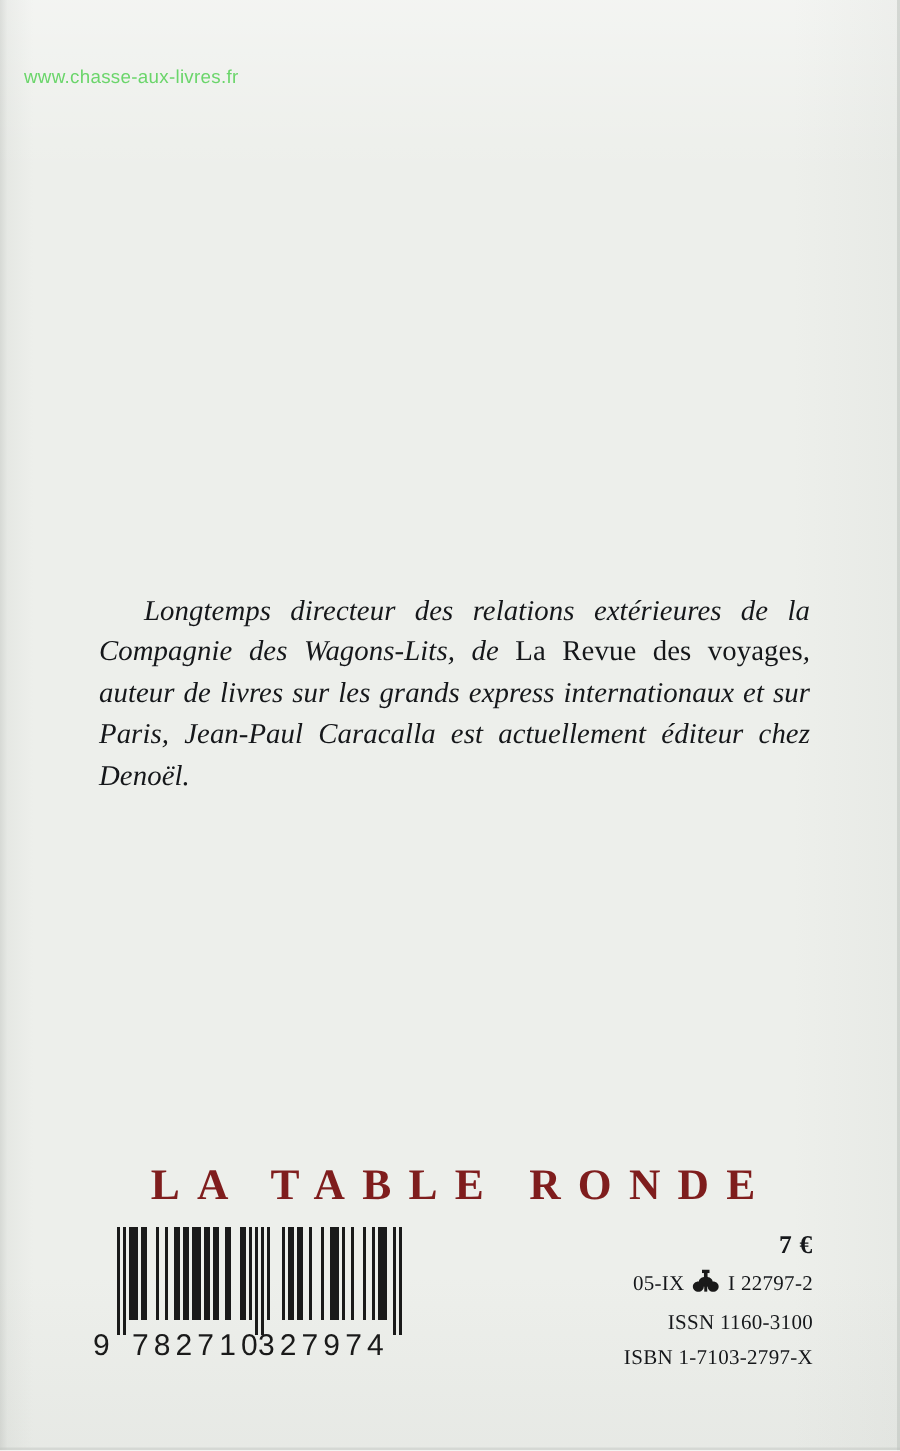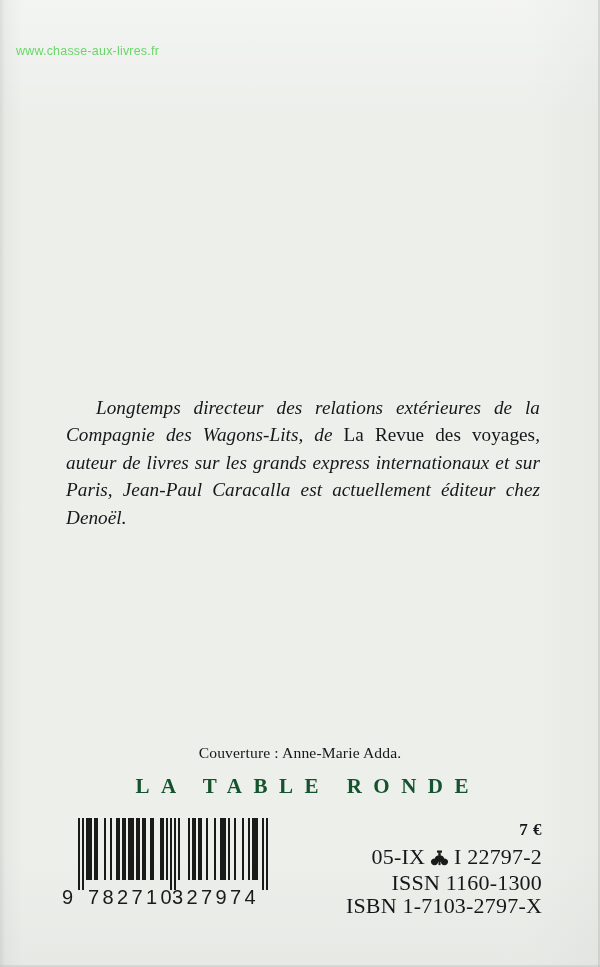--- a/index.html
+++ b/index.html
@@ -106,44 +106,44 @@
     color: #15171a;
     letter-spacing: 0.15px;
   }
 
   .publisher {
     position: absolute;
     left: 70px;
     top: 774px;
     width: 464px;
     text-align: center;
-    font-size: 21px;
+    font-size: 29px;
     font-weight: bold;
-    color: #14532d;
+    color: #7f1d1d;
     letter-spacing: 11.5px;
     text-indent: 11.5px;
     white-space: nowrap;
   }
 
   
   .price {
     position: absolute;
     right: 58px;
     top: 820px;
     font-size: 17px;
     font-weight: bold;
     color: #15171a;
     letter-spacing: 0.5px;
   }
   .codes {
     position: absolute;
     right: 58px;
     top: 845px;
     text-align: right;
-    font-size: 22px;
+    font-size: 14px;
     line-height: 23.6px;
     color: #15171a;
     letter-spacing: 0.2px;
     white-space: nowrap;
   }
   .codes .line {
     display: block;
   }
   .codes .colophon {
     display: inline-block;
@@ -217,38 +217,37 @@
 
   <div class="watermark">www.chasse-aux-livres.fr</div>
 
   <div class="body-text">
   </div>
 
   <div class="bio">
     <span>Longtemps directeur des relations extérieures de la Compagnie des Wagons-Lits, de </span><span class="roman">La Revue des voyages</span><span>, auteur de livres sur les grands express internationaux et sur Paris, Jean-Paul Caracalla est actuellement éditeur chez Denoël.</span>
   </div>
 
-  <div class="cover-credit">Couverture : Anne-Marie Adda.</div>
 
   <div class="publisher">LA TABLE RONDE</div>
 
   <div class="price">7 €</div>
 
   <div class="codes">
     <span class="line"><span>05-IX</span><span class="colophon"><svg width="19" height="16" viewBox="0 0 19 16" aria-hidden="true">
             <g fill="#1a1a1a">
               <rect x="7" y="0.5" width="5" height="2.2"></rect>
               <rect x="8.3" y="2.4" width="2.4" height="3.4"></rect>
               <path d="M9.5 5.2c-2.6 0-4.6 1.4-4.6 3.4 0 1.9 2 3.3 4.6 3.3s4.6-1.4 4.6-3.3c0-2-2-3.4-4.6-3.4z"></path>
               <path d="M4.6 8.4C2.6 8.4 0.9 9.9 0.9 11.8c0 1.9 1.7 3.4 3.7 3.4 2 0 3.6-1.5 3.6-3.4 0-1.9-1.6-3.4-3.6-3.4z"></path>
               <path d="M14.4 8.4c-2 0-3.6 1.5-3.6 3.4 0 1.9 1.6 3.4 3.6 3.4s3.7-1.5 3.7-3.4c0-1.9-1.7-3.4-3.7-3.4z"></path>
               <rect x="8.5" y="9.5" width="2" height="5.6"></rect>
             </g>
           </svg></span><span>I 22797-2</span></span>
-    <span class="line">ISSN 1160-1300</span>
+    <span class="line">ISSN 1160-3100</span>
     <span class="line">ISBN 1-7103-2797-X</span>
   </div>
 
   <div class="barcode">
     <div class="bars">
         <div class="bar guard" style="width: 2px;"></div>
         <div class="bar space guard" style="width: 2px;"></div>
         <div class="bar guard" style="width: 2px;"></div>
         <div class="bar space" style="width: 2px;"></div>
         <div class="bar" style="width: 2px;"></div>

